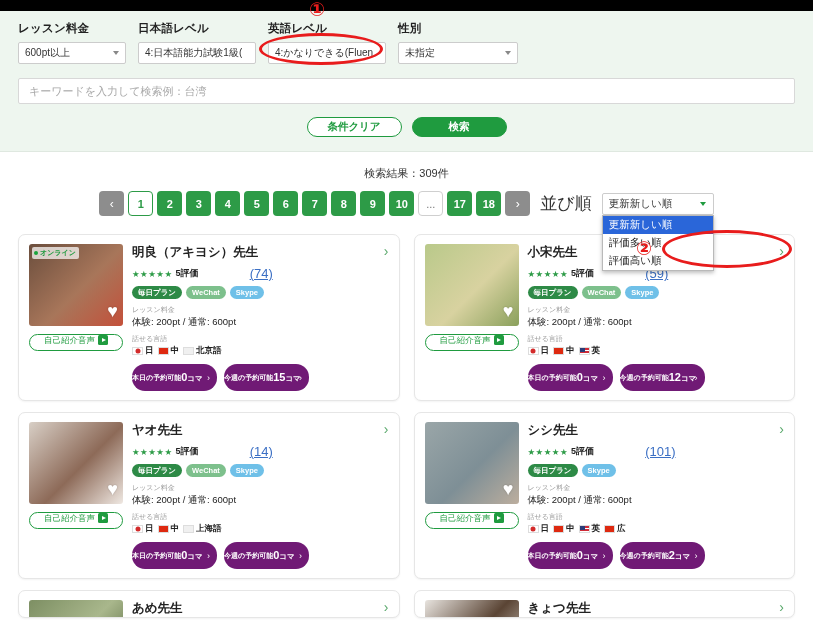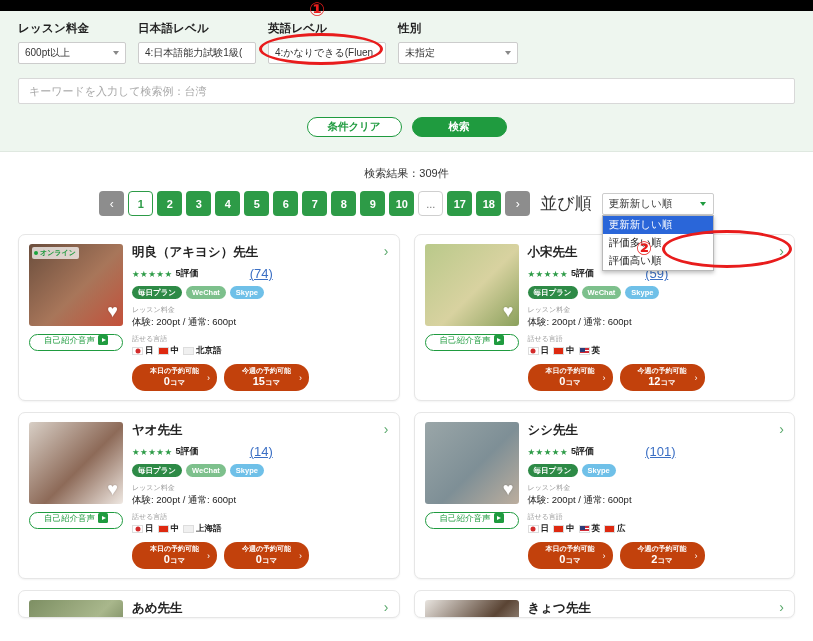--- a/index.html
+++ b/index.html
@@ -168,23 +168,23 @@
     background:repeating-linear-gradient(#cf2b37 0 1.6px,#fff 1.6px 3.2px);
     position:relative;
   }
   .flag-us:after {
     content:''; position:absolute; left:0; top:0; width:5px; height:4px; background:#2a3b77;
   }
   .flag-blank { background:#f0f0f0; }
   .lang-txt { font-size:8.5px; color:#222; font-weight:bold; margin-right:2px; }
   .slots { display:flex; gap:7px; }
   .slot {
-    background:#c2410c; border-radius:13px; color:#fff;
-    width:85px; height:27px; display:flex; flex-direction:column;
-    align-items:center; justify-content:center; position:relative; cursor:pointer;
+    background:#701a75; border-radius:13px; color:#fff;
+    width:85px; height:27px; display:flex; flex-direction:row;
+    align-items:center; position:relative; cursor:pointer;
   }
   .slot-t { font-size:7px; font-weight:bold; line-height:1.1; }
   .slot-v { font-size:7.5px; font-weight:bold; line-height:1.2; }
   .slot-v b { font-size:11px; }
   .slot-chev { position:absolute; right:7px; top:50%; transform:translateY(-50%); font-size:9px; }
 
   
   .card.partial { min-height:0; height:28px; overflow:hidden; padding-top:9px; }
   .card.partial .photo { height:60px; }
 

